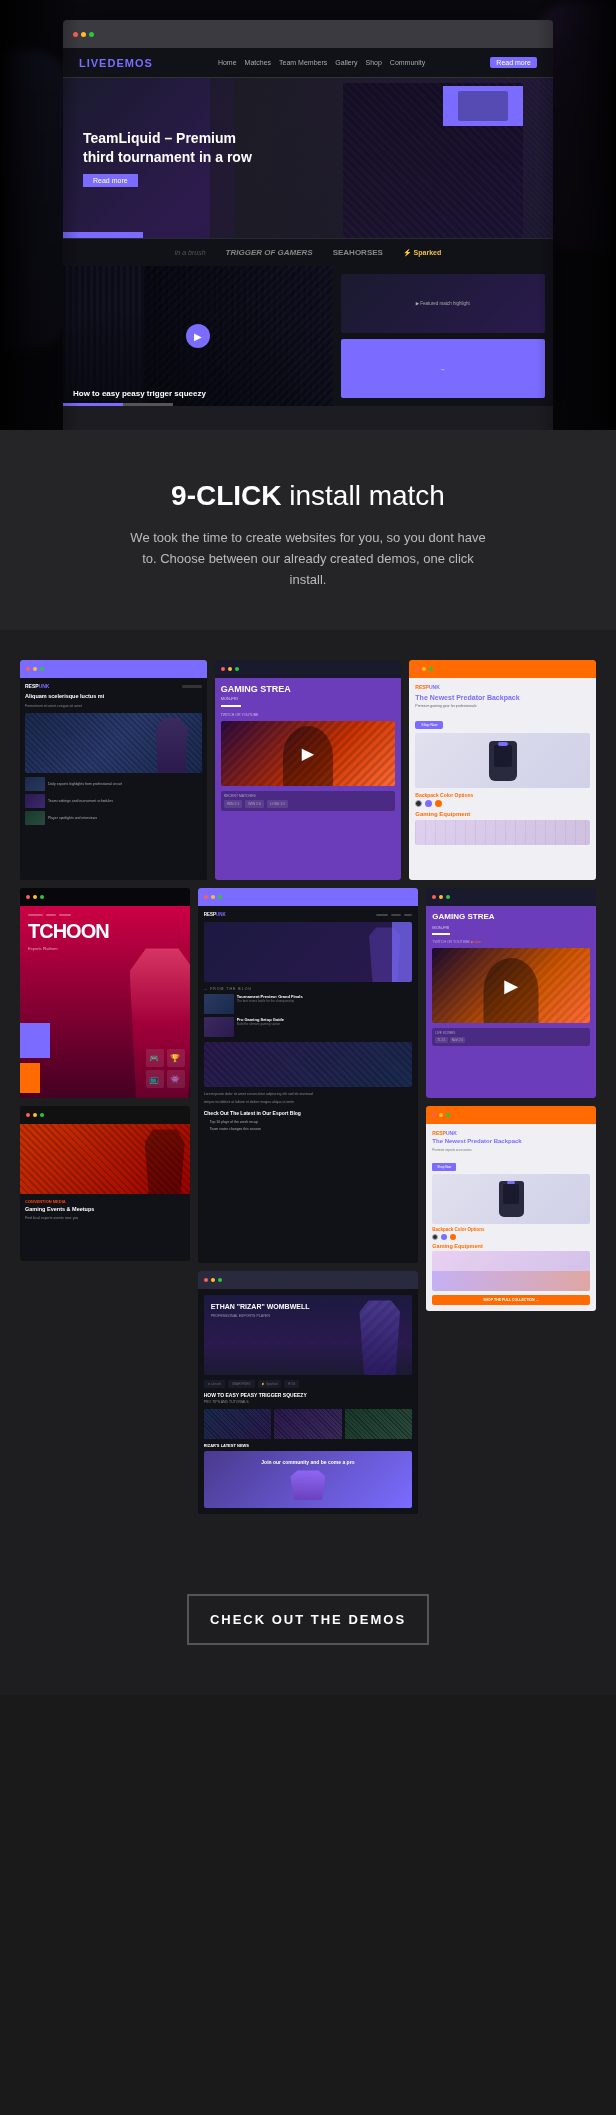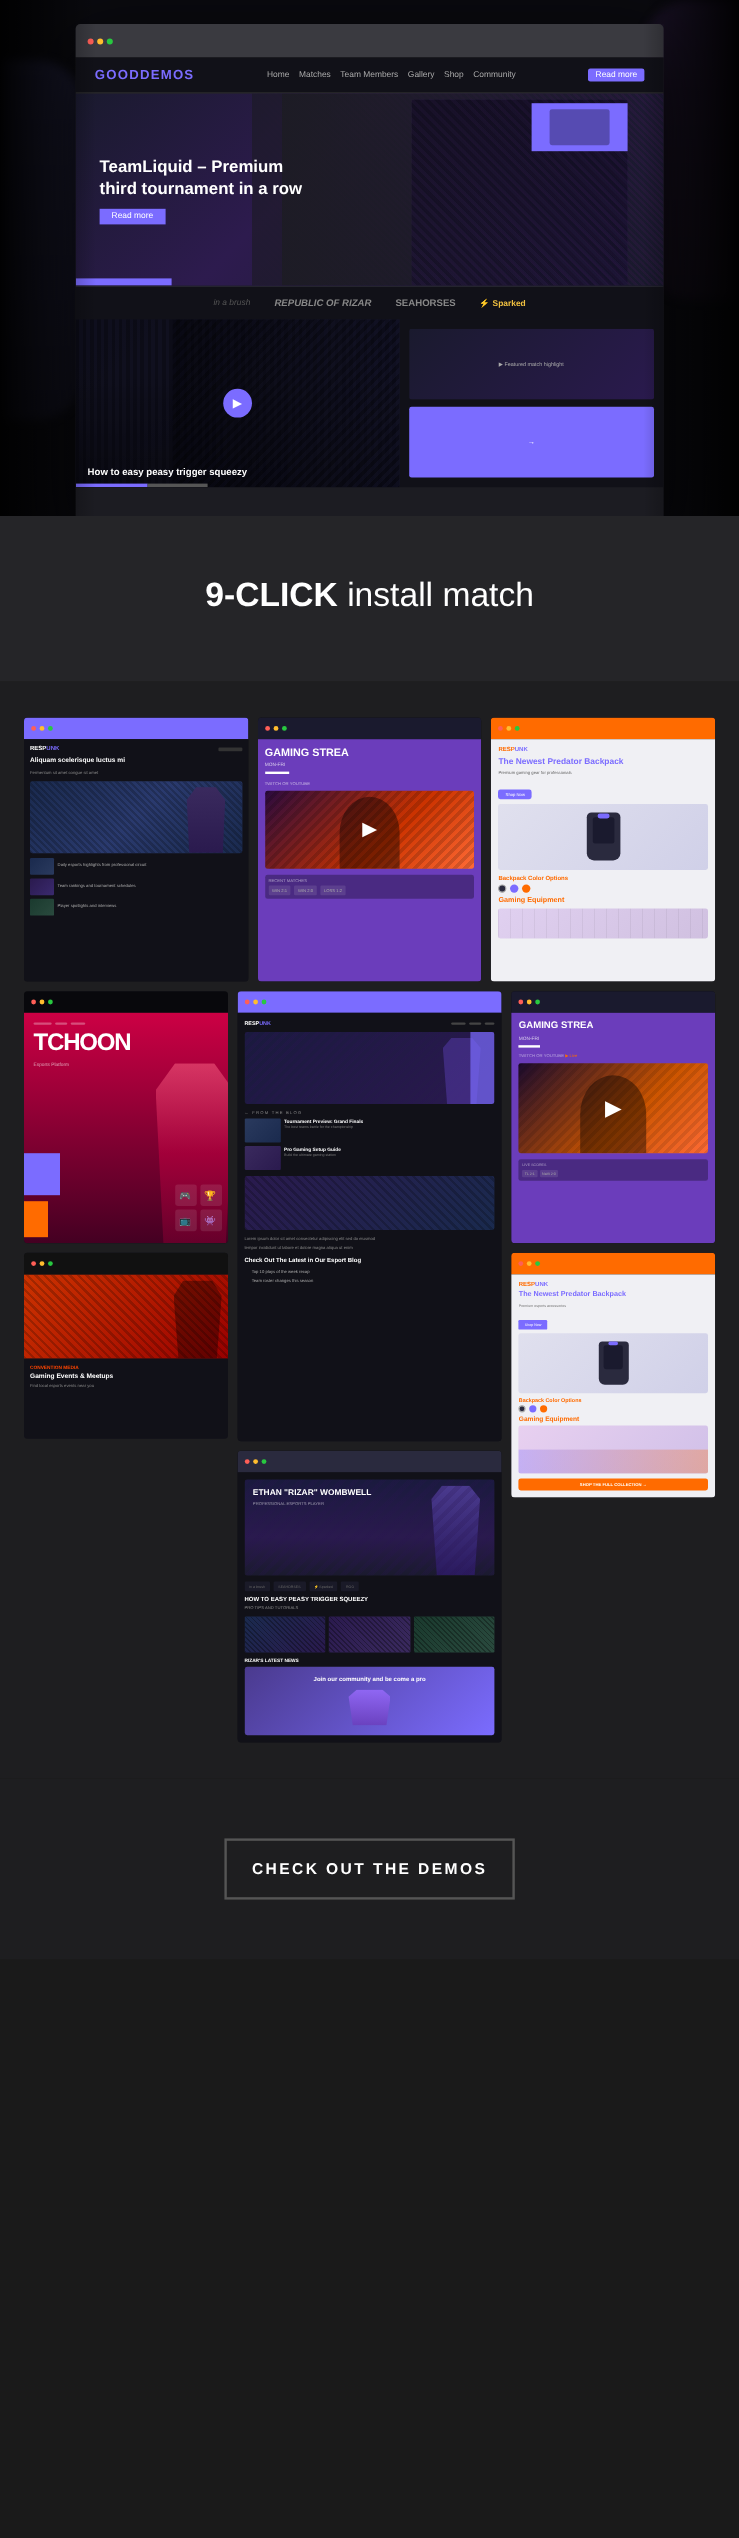--- a/index.html
+++ b/index.html
@@ -364,21 +364,21 @@
         <div class="mini-dot md-r"></div>
         <div class="mini-dot md-y"></div>
         <div class="mini-dot md-g"></div>
       </div>
     </div>
 
     <div class="browser-inner-body">
 
       <div class="game-site-nav">
         <div class="game-logo">
-          <span>GOOD</span><span style="color:#7b6cff;">DEMOS</span>
+          <span>LIVE</span><span style="color:#7b6cff;">DEMOS</span>
         </div>
         <div class="nav-links">
           <span class="nav-link">Home</span>
           <span class="nav-link">Matches</span>
           <span class="nav-link">Team Members</span>
           <span class="nav-link">Gallery</span>
           <span class="nav-link">Shop</span>
           <span class="nav-link">Community</span>
         </div>
         <div class="nav-cta">Read more</div>
@@ -398,21 +398,21 @@
         </div>
         <div class="hero-content">
           <div class="hero-title">TeamLiquid – Premium third tournament in a row</div>
           <div style="margin-top:8px;background:#7b6cff;display:inline-block;padding:3px 10px;font-size:7px;cursor:pointer;">Read more</div>
         </div>
         <div class="hero-purple-accent"></div>
       </div>
 
       <div class="sponsors-bar">
         <span class="sponsor-text">in a brush</span>
-        <span style="font-size:8px;color:#888;font-weight:bold;font-style:italic;">REPUBLIC OF RIZAR</span>
+        <span style="font-size:8px;color:#888;font-weight:bold;font-style:italic;">TRIGGER OF GAMERS</span>
         <span style="font-size:8px;color:#888;font-weight:bold;">SEAHORSES</span>
         <span style="font-size:7px;color:#f0c040;font-weight:bold;">⚡ Sparked</span>
       </div>
 
       <div class="video-section">
         <div class="video-thumb">
           <div class="video-thumb-bg"></div>
 
           <div style="position:absolute;right:0;top:0;width:70%;height:100%;background:linear-gradient(to left,transparent,rgba(0,0,0,0.5)),repeating-linear-gradient(135deg,rgba(20,20,40,0.6) 0px,rgba(20,20,40,0.6) 3px,rgba(10,10,20,0.6) 3px,rgba(10,10,20,0.6) 6px);opacity:0.8;"></div>
           <div class="play-btn">▶</div>
@@ -433,20 +433,21 @@
         </div>
       </div>
     </div>
   </div>
 </div>
 
 <div class="one-click-section">
   <h2 class="one-click-title">
     <strong>9-CLICK</strong><span> install match</span>
   </h2>
+  <p class="one-click-desc">We took the time to create websites for you, so you dont have to. Choose between our already created demos, one click install.</p>
 </div>
 
 <div class="demos-section">
 
   <div style="display:grid;grid-template-columns:1fr 1fr 1fr;gap:8px;padding:0 10px;margin-bottom:8px;">
 
     <div class="dc" style="height:220px;">
       <div class="dc-hdr" style="background:#7b6cff;">
         <div class="dc-dot dc-dot-r"></div>
         <div class="dc-dot dc-dot-y"></div>

